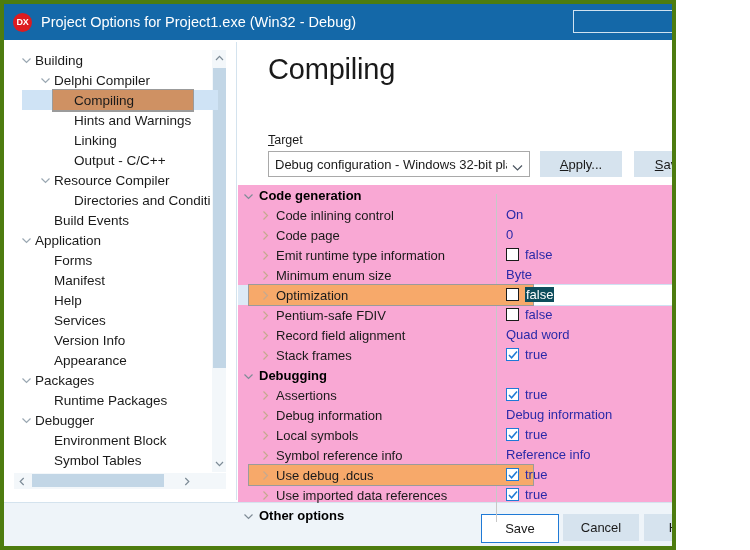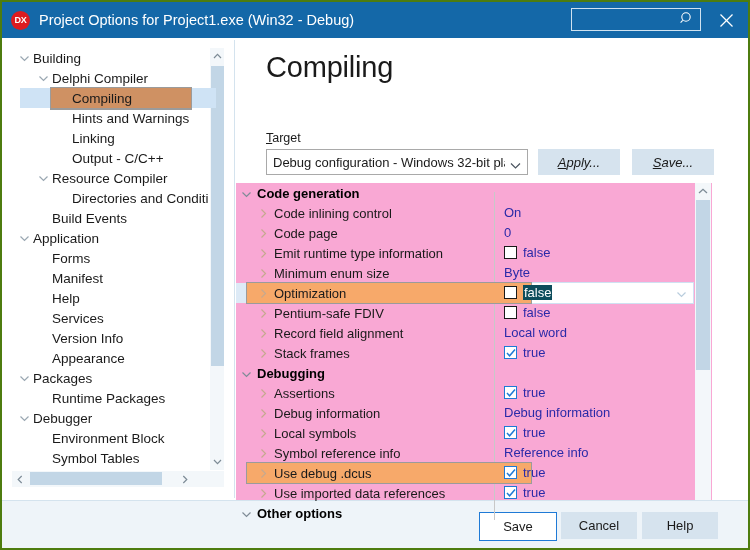--- a/index.html
+++ b/index.html
@@ -5,23 +5,23 @@
   html, body {
     margin: 0; padding: 0;
     width: 750px; height: 550px;
     overflow: hidden;
     background: #ffffff;
     font-family: "Liberation Sans", sans-serif;
     -webkit-font-smoothing: antialiased;
   }
   .window {
     position: relative;
-    width: 750px; height: 550px;
-    box-sizing: border-box;
-    border: 2px solid #4d7c0f;
+    width: 676px; height: 550px;
+    box-sizing: border-box;
+    border: 4px solid #4d7c0f;
     background: #ffffff;
     overflow: hidden;
   }
 
   
   .titlebar {
     position: absolute; left: 0; top: 0;
     width: 750px; height: 36px;
     background: #1468a8;
     display: flex; align-items: center;
@@ -193,21 +193,21 @@
     width: 232px;
   }
   .target-combo .cchev { position: absolute; right: 6px; top: 8px; }
   .btn {
     position: absolute; height: 26px;
     background: #d6e3ee;
     border: none;
     font-size: 13px; color: #1a1a1a;
     font-family: "Liberation Sans", sans-serif;
     cursor: default;
-    display: flex; align-items: center; justify-content: center; font-style: italic;
+    display: flex; align-items: center; justify-content: center;
   }
   .btn u { text-decoration: underline; }
   .btn-apply { left: 296px; top: 111px; width: 82px; }
   .btn-savetop { left: 390px; top: 111px; width: 82px; }
 
   
   .opt-panel {
     position: absolute; left: -6px; top: 145px;
     width: 476px; height: 345px;
     background: #f9a8d4;
@@ -589,21 +589,21 @@
                 <span class="cb off"></span>
                 <span>false</span>
               </span>
             </div>
             <div class="opt-row">
               <span class="ochev" style="z-index: 3;"><svg width="11" height="11" viewBox="0 0 11 11">
                   <polyline points="3.5,1.5 7.5,5.5 3.5,9.5" fill="none" stroke="#c6a98f" stroke-width="1.2"></polyline>
                 </svg></span>
               <span class="oname">Record field alignment</span>
               <span class="oval">
-                <span>Local word</span>
+                <span>Quad word</span>
               </span>
             </div>
             <div class="opt-row">
               <span class="ochev" style="z-index: 3;"><svg width="11" height="11" viewBox="0 0 11 11">
                   <polyline points="3.5,1.5 7.5,5.5 3.5,9.5" fill="none" stroke="#c6a98f" stroke-width="1.2"></polyline>
                 </svg></span>
               <span class="oname">Stack frames</span>
               <span class="oval">
                 <span class="cb on">
                   <svg width="10" height="10" viewBox="0 0 10 10">

